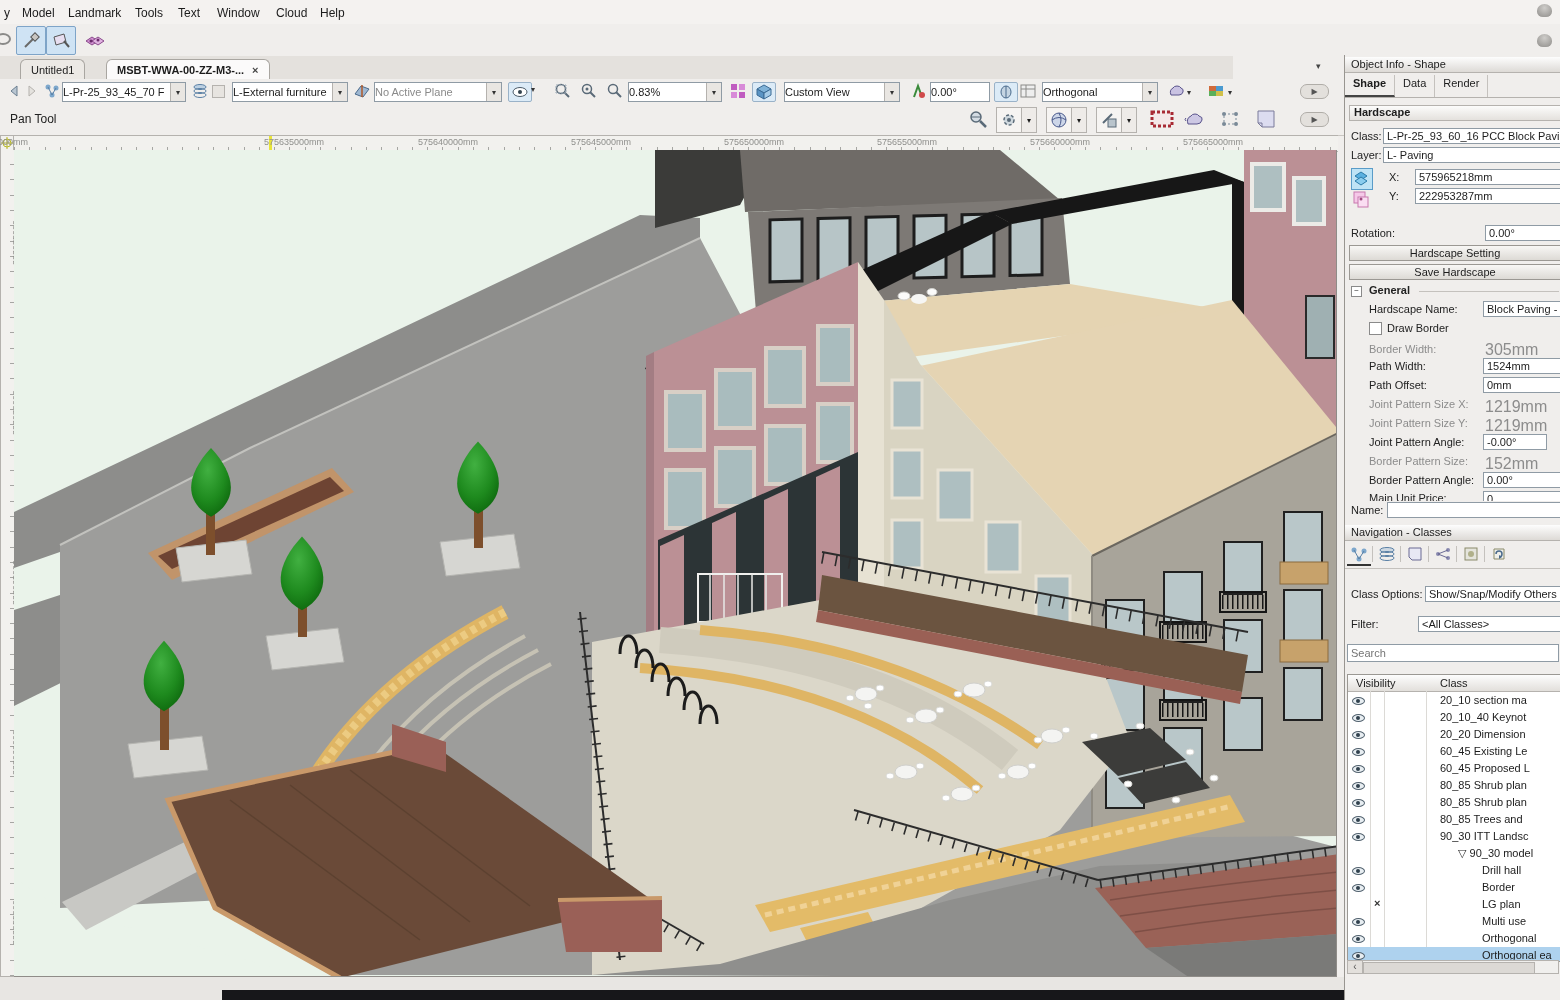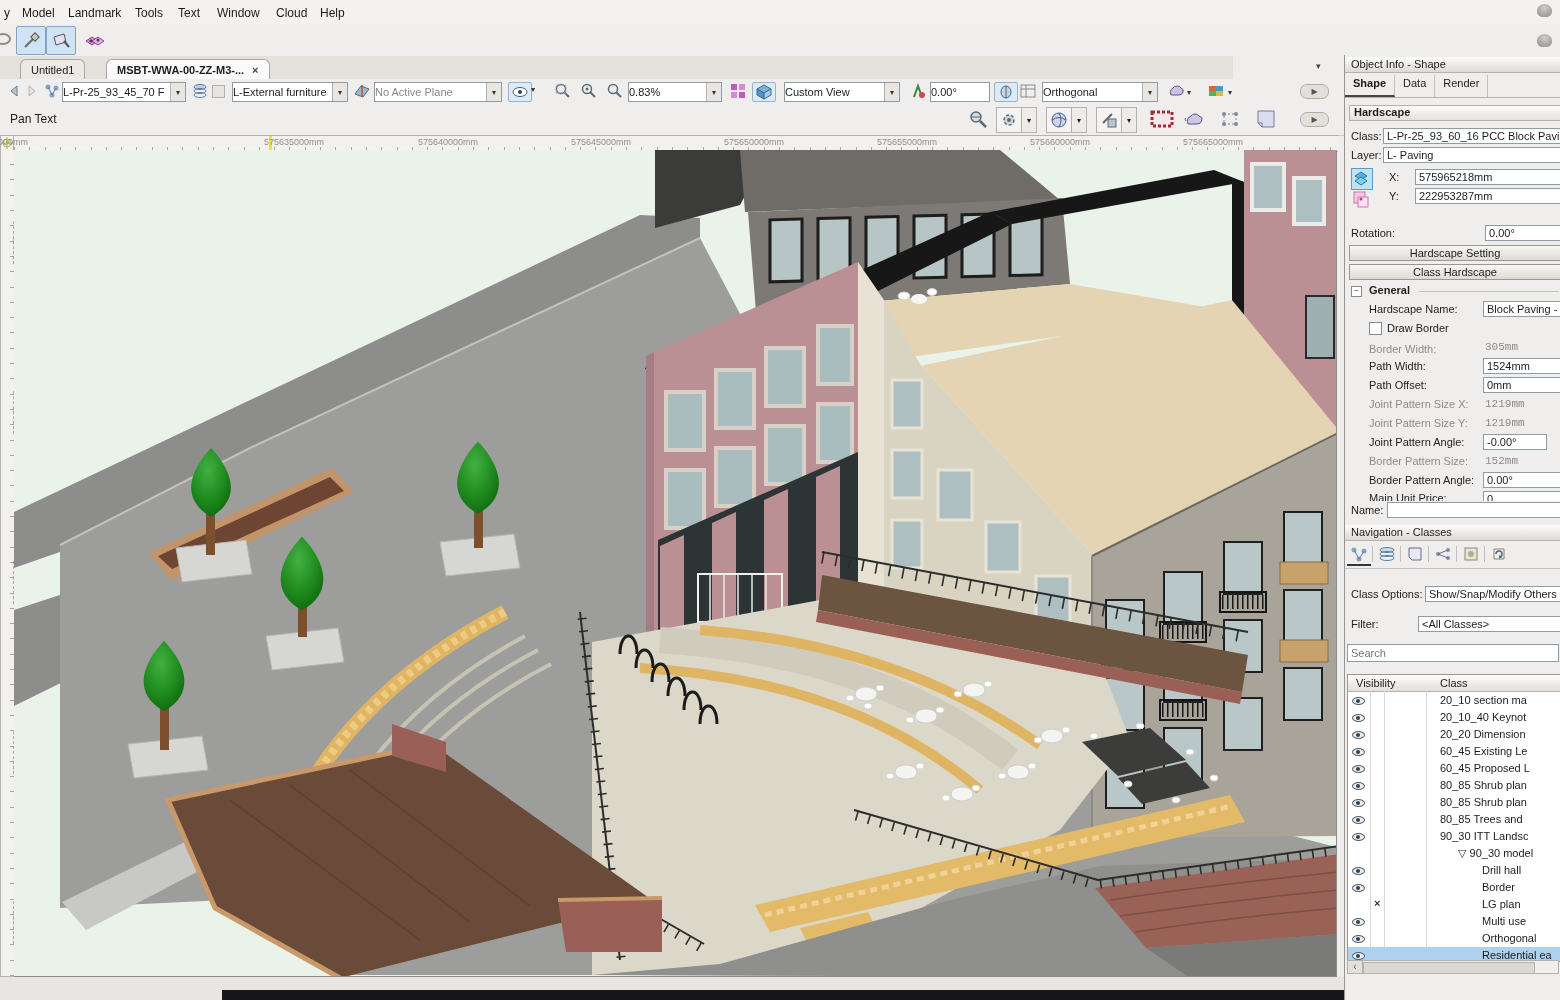--- a/index.html
+++ b/index.html
@@ -40,21 +40,21 @@
   #canvas{left:14px;top:150px;width:1322px;height:826px;background:#eaf3ea;border-right:1px solid #8f8c88;border-bottom:1px solid #8f8c88;}
   
   #rightpanel{left:1344px;top:55px;width:216px;height:945px;background:#f0eeec;border-left:1px solid #989590;}
   .paneltitle{position:absolute;left:0;width:216px;height:16px;background:linear-gradient(#fdfdfd,#dddad6);border-bottom:1px solid #b5b2ae;font-size:11px;padding:1px 0 0 6px;box-sizing:border-box;}
   .oiptab{font-size:11px;padding:2px 8px;border-right:1px solid #c4c1bd;}
   .oiptab.active{font-weight:bold;border-bottom:2px solid #444;}
   .sechdr{position:absolute;left:4px;width:212px;height:16px;border:1px solid #b5b2ae;background:linear-gradient(#fcfcfb,#e4e1dd);font-weight:bold;padding-left:4px;box-sizing:border-box;}
   .flabel{position:absolute;font-size:11px;color:#222;white-space:nowrap;}
   .flabel.dim,.fval.dim{color:#8c8c8c;}
   .finput{position:absolute;height:16px;background:#fff;border:1px solid #8f9ba5;font-size:11px;padding:1px 3px;box-sizing:border-box;white-space:nowrap;overflow:hidden;}
-  .fval{position:absolute;font-size:11px;white-space:nowrap;font-family:Liberation Mono, monospace;}
+  .fval{position:absolute;font-size:16px;white-space:nowrap;}
   .pbutton{position:absolute;height:16px;border:1px solid #9b9893;background:linear-gradient(#f8f7f5,#dddad5);font-size:11px;text-align:center;padding-top:1px;box-sizing:border-box;}
   .chk{position:absolute;width:11px;height:11px;border:1px solid #8a8a8a;background:#fff;}
   .collapse{position:absolute;width:9px;height:9px;border:1px solid #8a8a8a;background:#fff;font-size:8px;line-height:7px;text-align:center;color:#333;}
   .navicon{position:absolute;top:2px;width:24px;height:20px;display:flex;align-items:center;justify-content:center;border-bottom:2px solid transparent;}
   .navicon.active{border-bottom:2px solid #333;}
   .navsep{position:absolute;top:4px;width:1px;height:16px;background:#c4c1bd;}
   #classlist{position:absolute;left:2px;width:212px;top:619px;height:286px;background:#fff;border:1px solid #9b9893;overflow:hidden;}
   .listhdr{position:absolute;left:0;top:0;width:100%;height:16px;background:linear-gradient(#fdfdfd,#e2dfdb);border-bottom:1px solid #b5b2ae;font-size:11px;}
   .crow{position:absolute;left:0;width:100%;height:17px;font-size:11px;}
   .crow.selected{background:#aed2ee;}
@@ -262,21 +262,21 @@
           <rect x="8" y="2" width="7" height="5" fill="#4a9ad0"></rect>
           <rect x="1" y="7" width="7" height="5" fill="#5ab05a"></rect>
           <rect x="8" y="7" width="7" height="5" fill="#d0c04a"></rect>
         </svg>
       </div>
     <div class="abs" style="left:1228px;top:9px;font-size:8px;color:#333">▾</div>
     <div class="pill" style="left:1300px;top:5px">▶</div>
   </div>
 
   <div class="abs" id="modebar">
-    <div id="tool-name">Pan Text</div>
+    <div id="tool-name">Pan Tool</div>
     <div class="mbicon" style="left:966px">
         <svg width="20" height="20">
           <circle cx="8" cy="8" r="5" fill="#d4dce4" stroke="#5a6a78" stroke-width="1.5"></circle>
           <line x1="12" y1="12" x2="18" y2="18" stroke="#5a6a78" stroke-width="2.5"></line>
           <line x1="3" y1="8" x2="13" y2="8" stroke="#5a6a78"></line>
         </svg>
       </div>
     <div class="mbicon boxed" style="left:996px">
         <svg width="18" height="18">
           <circle cx="9" cy="9" r="5" fill="#cfd8de" stroke="#5a6a78" stroke-width="1.5" stroke-dasharray="3,2"></circle>
@@ -612,21 +612,21 @@
           <circle cx="8" cy="8" r="1.5" fill="#a04a80"></circle>
         </svg>
     </div>
     <div class="flabel" style="left:44px;top:116px">X:</div>
     <div class="finput" style="left:70px;top:114px;width:146px">575965218mm</div>
     <div class="flabel" style="left:44px;top:135px">Y:</div>
     <div class="finput" style="left:70px;top:133px;width:146px">222953287mm</div>
     <div class="flabel" style="left:6px;top:172px">Rotation:</div>
     <div class="finput" style="left:140px;top:170px;width:76px">0.00°</div>
     <div class="pbutton" style="left:4px;top:190px;width:212px">Hardscape Setting</div>
-    <div class="pbutton" style="left:4px;top:209px;width:212px">Class Hardscape</div>
+    <div class="pbutton" style="left:4px;top:209px;width:212px">Save Hardscape</div>
     <div class="collapse" style="left:6px;top:231px">−</div>
     <div class="flabel" style="left:24px;top:229px;font-weight:bold">General</div>
     <div class="abs" style="left:74px;top:236px;width:140px;height:1px;background:#c4c1bd"></div>
     <div class="flabel" style="left:24px;top:248px">Hardscape Name:</div>
     <div class="finput" style="left:138px;top:246px;width:78px">Block Paving -</div>
     <div class="chk" style="left:24px;top:267px"></div>
     <div class="flabel" style="left:42px;top:267px">Draw Border</div>
     <div class="flabel dim" style="left:24px;top:288px">Border Width:</div>
     <div class="fval dim" style="left:140px;top:286px">305mm</div>
     <div class="flabel" style="left:24px;top:305px">Path Width:</div>
@@ -768,21 +768,21 @@
       <div class="crow" style="top:238px">
           <span class="eye"></span>
           <span class="lbl" style="left:134px">Multi use</span>
         </div>
       <div class="crow" style="top:255px">
           <span class="eye"></span>
           <span class="lbl" style="left:134px">Orthogonal</span>
         </div>
       <div class="crow selected" style="top:272px">
           <span class="eye"></span>
-          <span class="lbl" style="left:134px">Residential ea</span>
+          <span class="lbl" style="left:134px">Orthogonal ea</span>
         </div>
     </div>
     <div id="hscroll">
       <div class="larr">‹</div>
       <div class="thumb"></div>
     </div>
   </div>
 
 </div>
 

